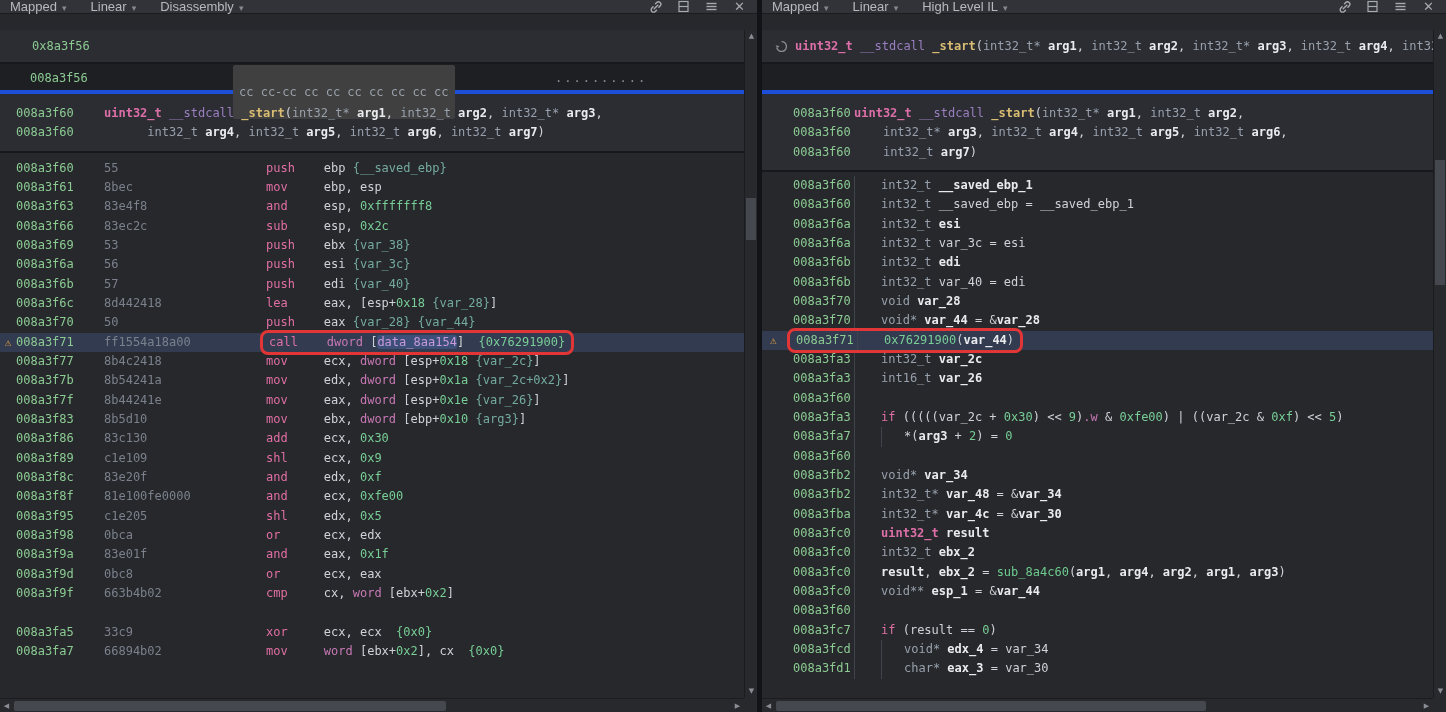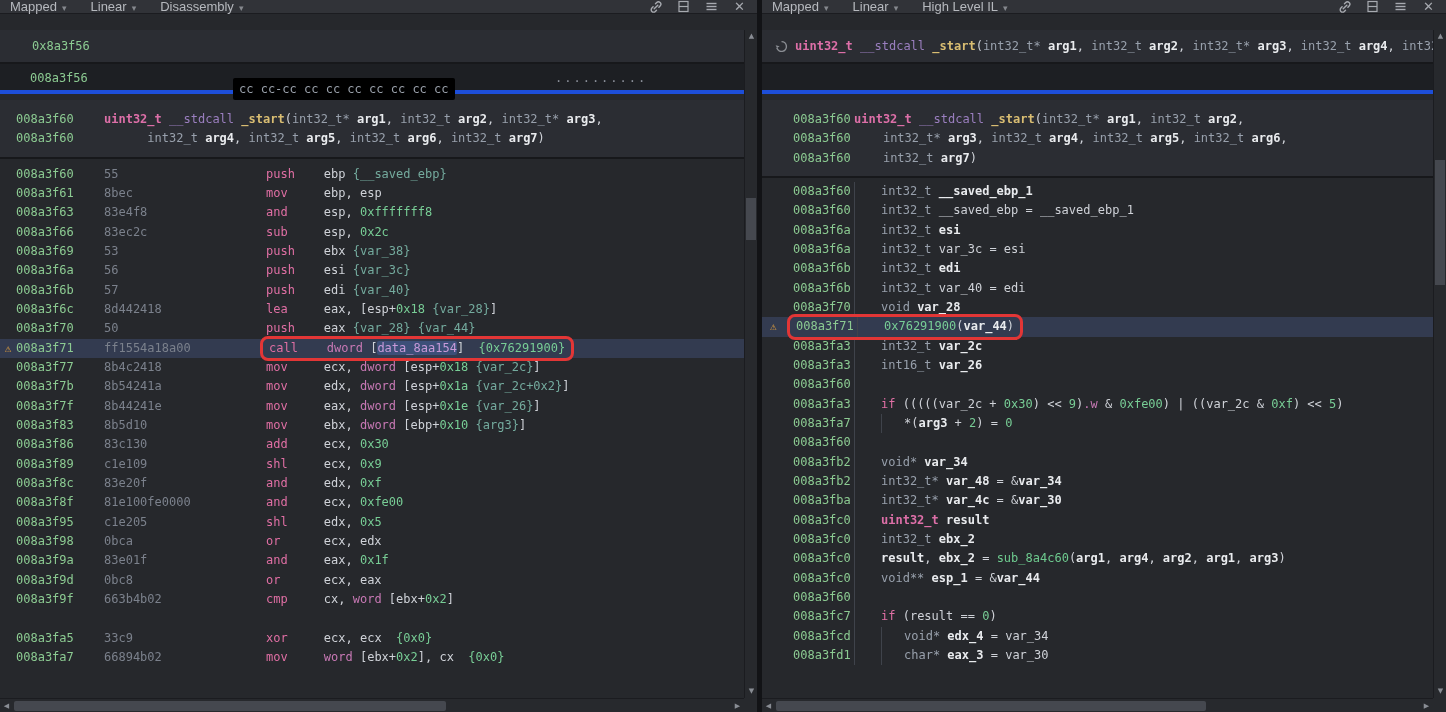--- a/index.html
+++ b/index.html
@@ -19,21 +19,21 @@
   .tb-icon{width:15px;height:15px;display:flex;align-items:center;justify-content:center;color:#a7aab0;}
   .xglyph{font-size:13px;color:#a7aab0;font-family:"DejaVu Sans",sans-serif;}
 
   
   .content{position:absolute;top:30px;left:0;right:13px;bottom:14px;overflow:hidden;
     font-size:12px;line-height:19.33px;background:#26282c;}
   .band-light{background:#2b2d33;border-bottom:2px solid #17181b;box-sizing:border-box;}
   .band-dark{background:#1d1f23;border-bottom:4px solid #1d4ed8;box-sizing:border-box;}
   .ctx-row{height:34px;line-height:32px;padding-left:32px;}
   .gapband{height:30px;position:relative;line-height:28px;}
-  .sigband{padding:10px 0 8px 0;margin-top:6px;}
+  .sigband{padding:10px 0 8px 0;}
 
   
   .crow{white-space:pre;height:19.33px;position:relative;}
   .crow span{vertical-align:top;}
   .sel{background:#333b50;}
   .gut{display:inline-block;width:16px;text-align:center;color:#e8a33d;font-size:11px;}
   .gutr{display:inline-block;width:23px;padding-left:8px;box-sizing:content-box;text-align:left;color:#e8a33d;font-size:11px;}
   .addr{display:inline-block;color:#8ccb92;}
   .addr.la{width:88px;}
   .addr.ra{width:61px;}
@@ -45,22 +45,22 @@
   .tk-pln{color:#cfd2d8}.tk-ty{color:#98a0ac}.tk-typ{color:#dd6fa8;font-weight:bold}
   .tk-cc{color:#9b7fc0}.tk-fn{color:#d9bd72;font-weight:bold}.tk-dat{color:#c89ad9}
   .tk-hl{background:#3c4f78;border-radius:2px}.tk-sub{color:#6ecb8f}
   .tk-var{color:#e9ebee;font-weight:bold}
 
   .redbox{display:inline-block;border:3px solid #e23636;border-radius:8px;padding:0 6px;
     margin:-3px 0 0 -6px;position:relative;z-index:5;line-height:19.33px;}
 
   
   .hexaddr{position:absolute;left:30px;color:#8ccb92;}
-  .hexchip{position:absolute;left:233px;top:14px;background:#000000;border-radius:2px;
-    padding:0 6px;line-height:22px;color:#9aa1ab;}
+  .hexchip{position:absolute;left:233px;top:1px;background:#404040;border-radius:2px;
+    padding:16px 6px;line-height:22px;color:#9aa1ab;}
   .hexascii{position:absolute;left:555px;color:#8a8f99;letter-spacing:2px;}
 
   
   .stickyrow{height:34px;line-height:32px;white-space:pre;overflow:hidden;display:flex;align-items:center;}
   .reicon{flex:0 0 20px;margin-left:13px;display:flex;align-items:center;}
   .stickycode{white-space:pre;overflow:hidden;}
 
   
   .vscroll{position:absolute;top:30px;right:0;bottom:14px;width:13px;background:#27292d;
     border-left:1px solid #1b1c20;box-sizing:border-box;}
@@ -235,20 +235,21 @@
         </div>
     </div>
     <div style="padding-top:4px;">
         <div class="crow"><span class="gutr"></span><span><span class="addr ra">008a3f60</span><span class="scope"></span><span class=""><span class="tk-ty">int32_t</span><span class="tk-pln"> </span><span class="tk-var">__saved_ebp_1</span></span></span></div>
         <div class="crow"><span class="gutr"></span><span><span class="addr ra">008a3f60</span><span class="scope"></span><span class=""><span class="tk-ty">int32_t</span><span class="tk-pln"> __saved_ebp = __saved_ebp_1</span></span></span></div>
         <div class="crow"><span class="gutr"></span><span><span class="addr ra">008a3f6a</span><span class="scope"></span><span class=""><span class="tk-ty">int32_t</span><span class="tk-pln"> </span><span class="tk-var">esi</span></span></span></div>
         <div class="crow"><span class="gutr"></span><span><span class="addr ra">008a3f6a</span><span class="scope"></span><span class=""><span class="tk-ty">int32_t</span><span class="tk-pln"> var_3c = esi</span></span></span></div>
         <div class="crow"><span class="gutr"></span><span><span class="addr ra">008a3f6b</span><span class="scope"></span><span class=""><span class="tk-ty">int32_t</span><span class="tk-pln"> </span><span class="tk-var">edi</span></span></span></div>
         <div class="crow"><span class="gutr"></span><span><span class="addr ra">008a3f6b</span><span class="scope"></span><span class=""><span class="tk-ty">int32_t</span><span class="tk-pln"> var_40 = edi</span></span></span></div>
         <div class="crow"><span class="gutr"></span><span><span class="addr ra">008a3f70</span><span class="scope"></span><span class=""><span class="tk-ty">void</span><span class="tk-pln"> </span><span class="tk-var">var_28</span></span></span></div>
+        <div class="crow"><span class="gutr"></span><span><span class="addr ra">008a3f70</span><span class="scope"></span><span class=""><span class="tk-ty">void*</span><span class="tk-pln"> </span><span class="tk-var">var_44</span><span class="tk-pln"> = &amp;</span><span class="tk-var">var_28</span></span></span></div>
         <div class="crow sel"><span class="gutr">⚠</span><span class="redbox"><span class="addr ra">008a3f71</span><span class="scope"></span><span class=""><span class="tk-num">0x76291900</span><span class="tk-pln">(</span><span class="tk-var">var_44</span><span class="tk-pln">)</span></span></span></div>
         <div class="crow"><span class="gutr"></span><span><span class="addr ra">008a3fa3</span><span class="scope"></span><span class=""><span class="tk-ty">int32_t</span><span class="tk-pln"> </span><span class="tk-var">var_2c</span></span></span></div>
         <div class="crow"><span class="gutr"></span><span><span class="addr ra">008a3fa3</span><span class="scope"></span><span class=""><span class="tk-ty">int16_t</span><span class="tk-pln"> </span><span class="tk-var">var_26</span></span></span></div>
         <div class="crow"><span class="gutr"></span><span><span class="addr ra">008a3f60</span><span class="scope"></span></span></div>
         <div class="crow"><span class="gutr"></span><span><span class="addr ra">008a3fa3</span><span class="scope"></span><span class=""><span class="tk-mn">if</span><span class="tk-pln"> (((((var_2c + </span><span class="tk-num">0x30</span><span class="tk-pln">) &lt;&lt; </span><span class="tk-num">9</span><span class="tk-pln">)</span><span class="tk-kw">.w</span><span class="tk-pln"> &amp; </span><span class="tk-num">0xfe00</span><span class="tk-pln">) | ((var_2c &amp; </span><span class="tk-num">0xf</span><span class="tk-pln">) &lt;&lt; </span><span class="tk-num">5</span><span class="tk-pln">)</span></span></span></div>
         <div class="crow"><span class="gutr"></span><span><span class="addr ra">008a3fa7</span><span class="scope"></span><span class="scope2"></span><span class=""><span class="tk-pln">*(</span><span class="tk-var">arg3</span><span class="tk-pln"> + </span><span class="tk-num">2</span><span class="tk-pln">) = </span><span class="tk-num">0</span></span></span></div>
         <div class="crow"><span class="gutr"></span><span><span class="addr ra">008a3f60</span><span class="scope"></span></span></div>
         <div class="crow"><span class="gutr"></span><span><span class="addr ra">008a3fb2</span><span class="scope"></span><span class=""><span class="tk-ty">void*</span><span class="tk-pln"> </span><span class="tk-var">var_34</span></span></span></div>
         <div class="crow"><span class="gutr"></span><span><span class="addr ra">008a3fb2</span><span class="scope"></span><span class=""><span class="tk-ty">int32_t*</span><span class="tk-pln"> </span><span class="tk-var">var_48</span><span class="tk-pln"> = &amp;</span><span class="tk-var">var_34</span></span></span></div>
         <div class="crow"><span class="gutr"></span><span><span class="addr ra">008a3fba</span><span class="scope"></span><span class=""><span class="tk-ty">int32_t*</span><span class="tk-pln"> </span><span class="tk-var">var_4c</span><span class="tk-pln"> = &amp;</span><span class="tk-var">var_30</span></span></span></div>

